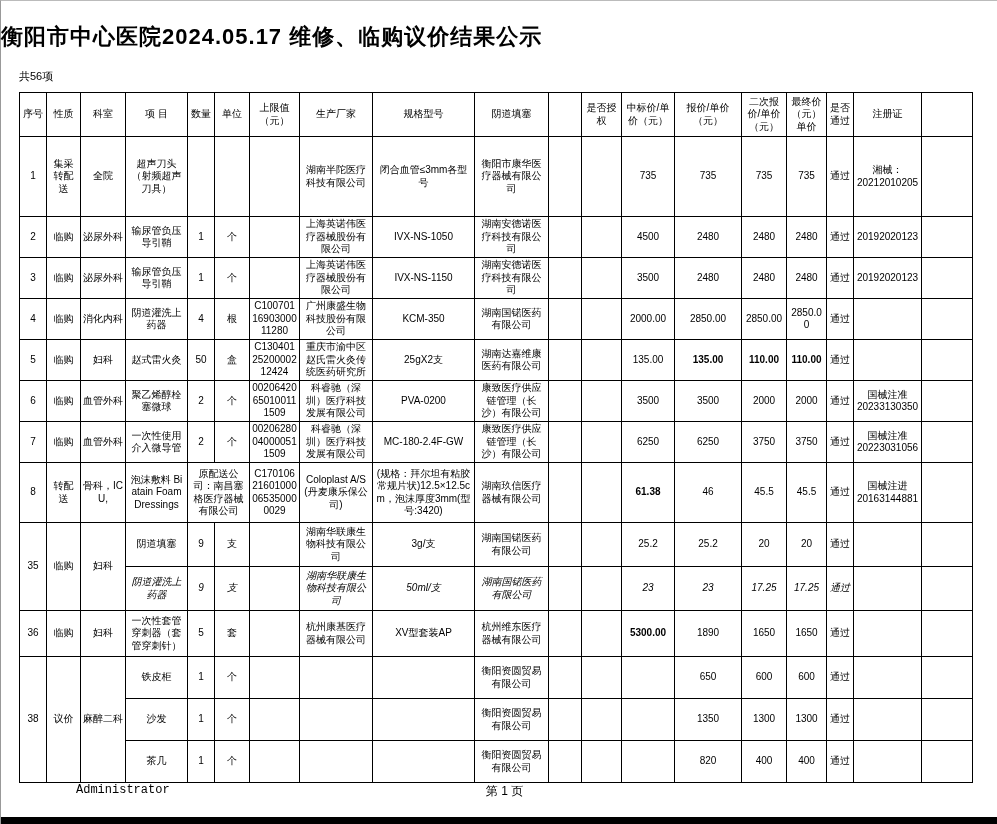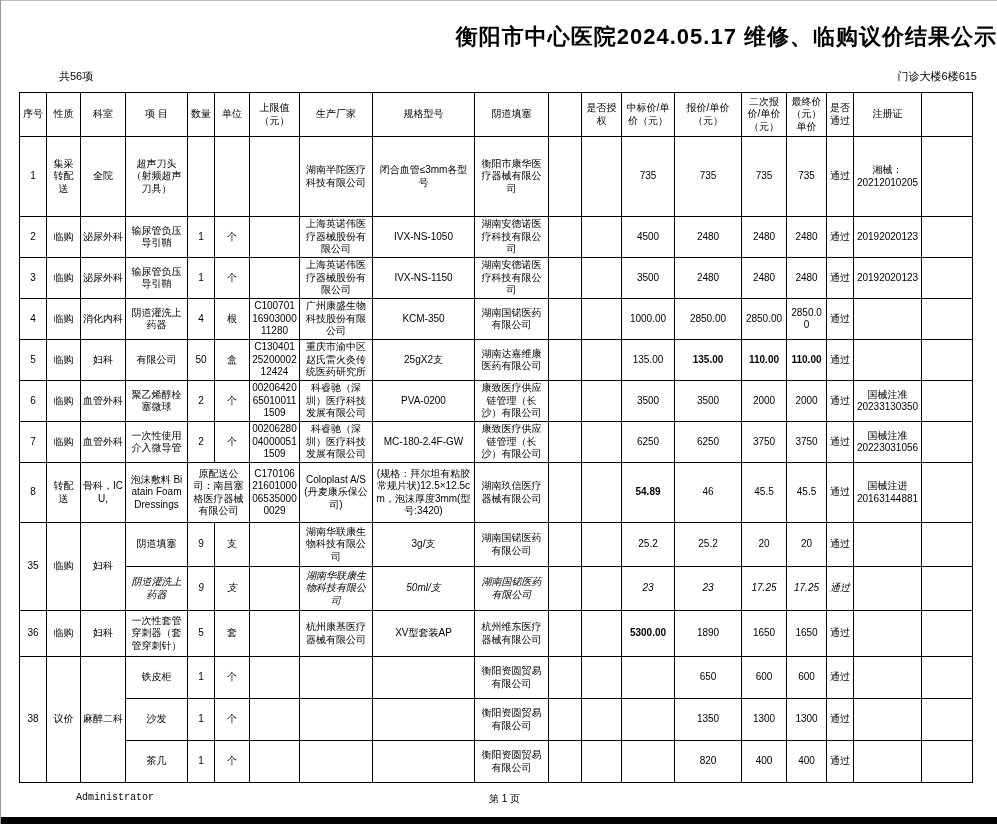--- a/index.html
+++ b/index.html
@@ -11,35 +11,35 @@
     position:relative;
     overflow:hidden;
   }
   .page{
     position:absolute;inset:0;
     border-left:1px solid #999;
     border-top:1px solid #bbb;
     box-sizing:border-box;
   }
   .title{
-    text-align:right;
+    text-align:left;
     padding-top:21px;
     font-size:22px;
     font-weight:bold;
     letter-spacing:1px;
   }
   .meta{
     display:flex;
     align-items:flex-end;
     margin-top:17px;
     padding:0 20px 0 18px;
     font-size:11px;
   }
   .meta .m-left{flex:1;text-align:left;}
-  .meta .m-center{flex:0 0 auto;text-align:left;margin-left:40px;}
+  .meta .m-center{flex:0 0 auto;text-align:left;}
   .meta .m-right{flex:1;text-align:right;}
   table.grid{
     border-collapse:collapse;
     table-layout:fixed;
     width:953px;
     margin:8px 0 0 18px;
     font-size:10px;
   }
   table.grid th, table.grid td{
     border:1px solid #000;
@@ -50,22 +50,22 @@
     word-break:break-all;
     white-space:pre-line;
     line-height:1.25;
     overflow:hidden;
   }
   table.grid thead tr{height:44px;}
   table.grid td.bold{font-weight:bold;}
   .footer{
     position:relative;
     height:16px;
-    margin-top:9px;
-    font-size:10px;
+    margin-top:0;
+    font-size:12px;
   }
   .footer .f-left{
     position:absolute;left:75px;top:0;
     font-family:"Liberation Mono", monospace;
   }
   .footer .f-center{
     position:absolute;left:0;right:0;top:0;
     text-align:center;
     padding-left:11px;
   }
@@ -76,21 +76,20 @@
   }
 </style>
 </head>
 <body>
 
 <div class="page">
   <div class="title">衡阳市中心医院2024.05.17 维修、临购议价结果公示</div>
 
   <div class="meta">
     <span class="m-center">共56项</span>
-    <span class="m-right">门诊大楼6楼615</span>
   </div>
 
   <table class="grid">
     <colgroup>
         <col style="width: 27px;">
         <col style="width: 34px;">
         <col style="width: 45px;">
         <col style="width: 62px;">
         <col style="width: 27px;">
         <col style="width: 35px;">
@@ -202,33 +201,33 @@
           <td>消化内科</td>
           <td>阴道灌洗上药器</td>
           <td>4</td>
           <td>根</td>
           <td>C1007011690300011280</td>
           <td>广州康盛生物科技股份有限公司</td>
           <td>KCM-350</td>
           <td>湖南国锘医药有限公司</td>
           <td></td>
           <td></td>
-          <td>1000.00</td>
+          <td>2000.00</td>
           <td>2850.00</td>
           <td>2850.00</td>
           <td>2850.00</td>
           <td>通过</td>
           <td></td>
           <td></td>
         </tr>
         <tr style="height: 41px;">
           <td>5</td>
           <td>临购</td>
           <td>妇科</td>
-          <td>有限公司</td>
+          <td>赵式雷火灸</td>
           <td>50</td>
           <td>盒</td>
           <td>C1304012520000212424</td>
           <td>重庆市渝中区赵氏雷火灸传统医药研究所</td>
           <td>25gX2支</td>
           <td>湖南达嘉维康医药有限公司</td>
           <td></td>
           <td></td>
           <td>135.00</td>
           <td class="bold">135.00</td>
@@ -287,21 +286,21 @@
           <td>转配送</td>
           <td>骨科，ICU,</td>
           <td>泡沫敷料 Biatain Foam Dressings</td>
           <td colspan="2">原配送公司：南昌塞格医疗器械有限公司</td>
           <td>C17010621601000065350000029</td>
           <td>Coloplast A/S(丹麦康乐保公司)</td>
           <td>(规格：拜尔坦有粘胶常规片状)12.5×12.5cm，泡沫厚度3mm(型号:3420)</td>
           <td>湖南玖信医疗器械有限公司</td>
           <td></td>
           <td></td>
-          <td class="bold">54.89</td>
+          <td class="bold">61.38</td>
           <td>46</td>
           <td>45.5</td>
           <td>45.5</td>
           <td>通过</td>
           <td>国械注进
 20163144881</td>
           <td></td>
         </tr>
         <tr style="height: 44px;">
           <td rowspan="2">35</td>

